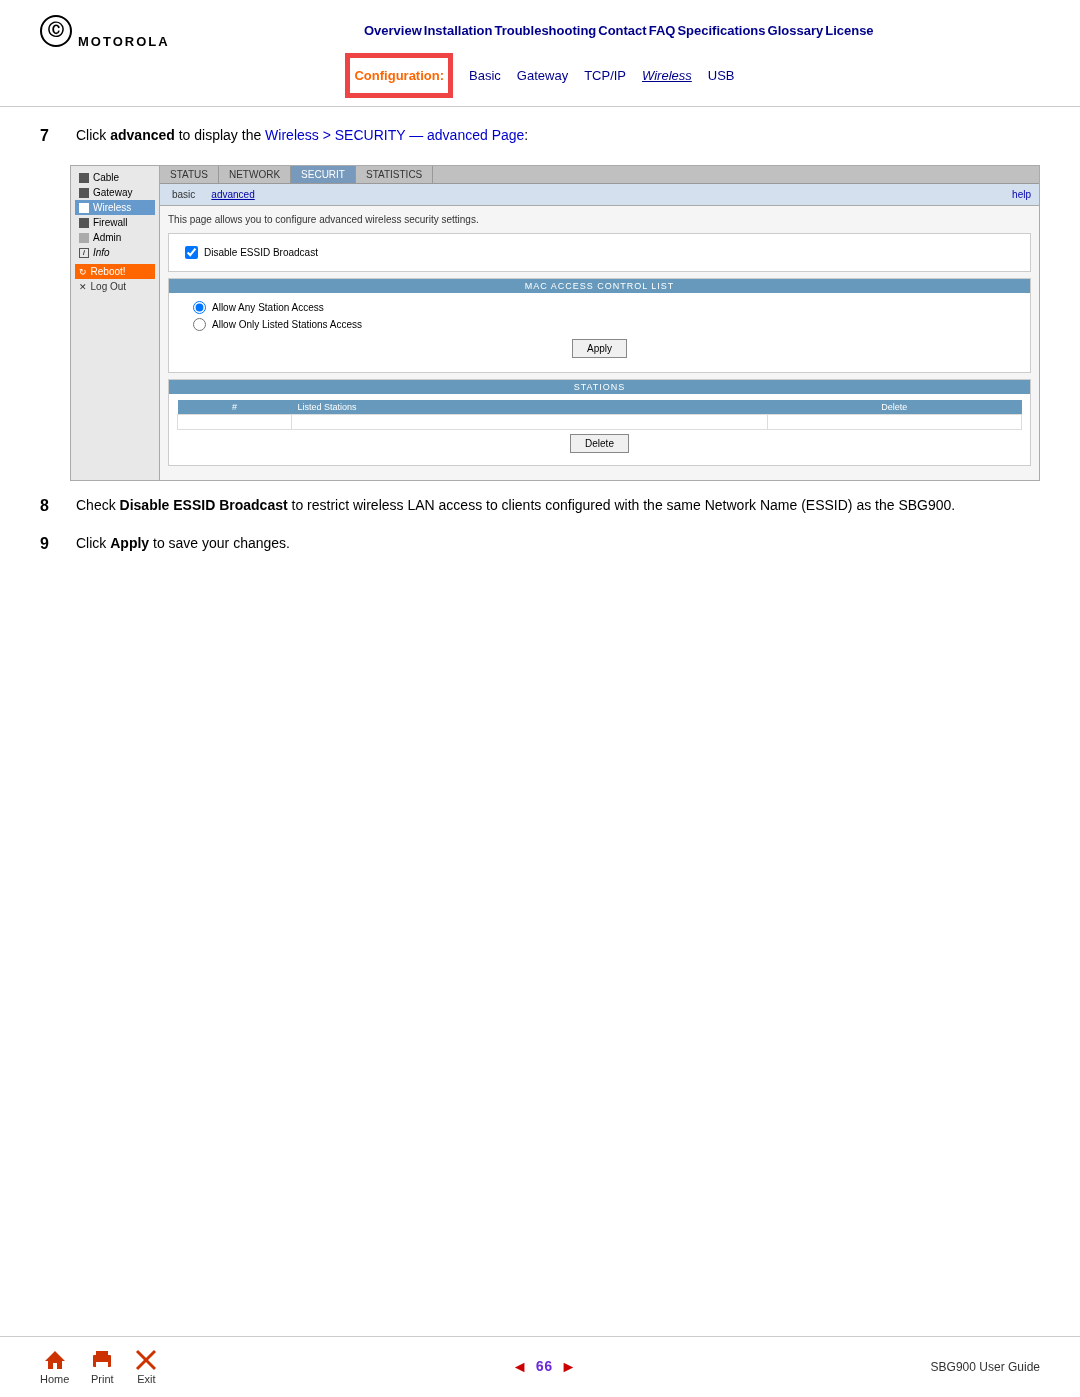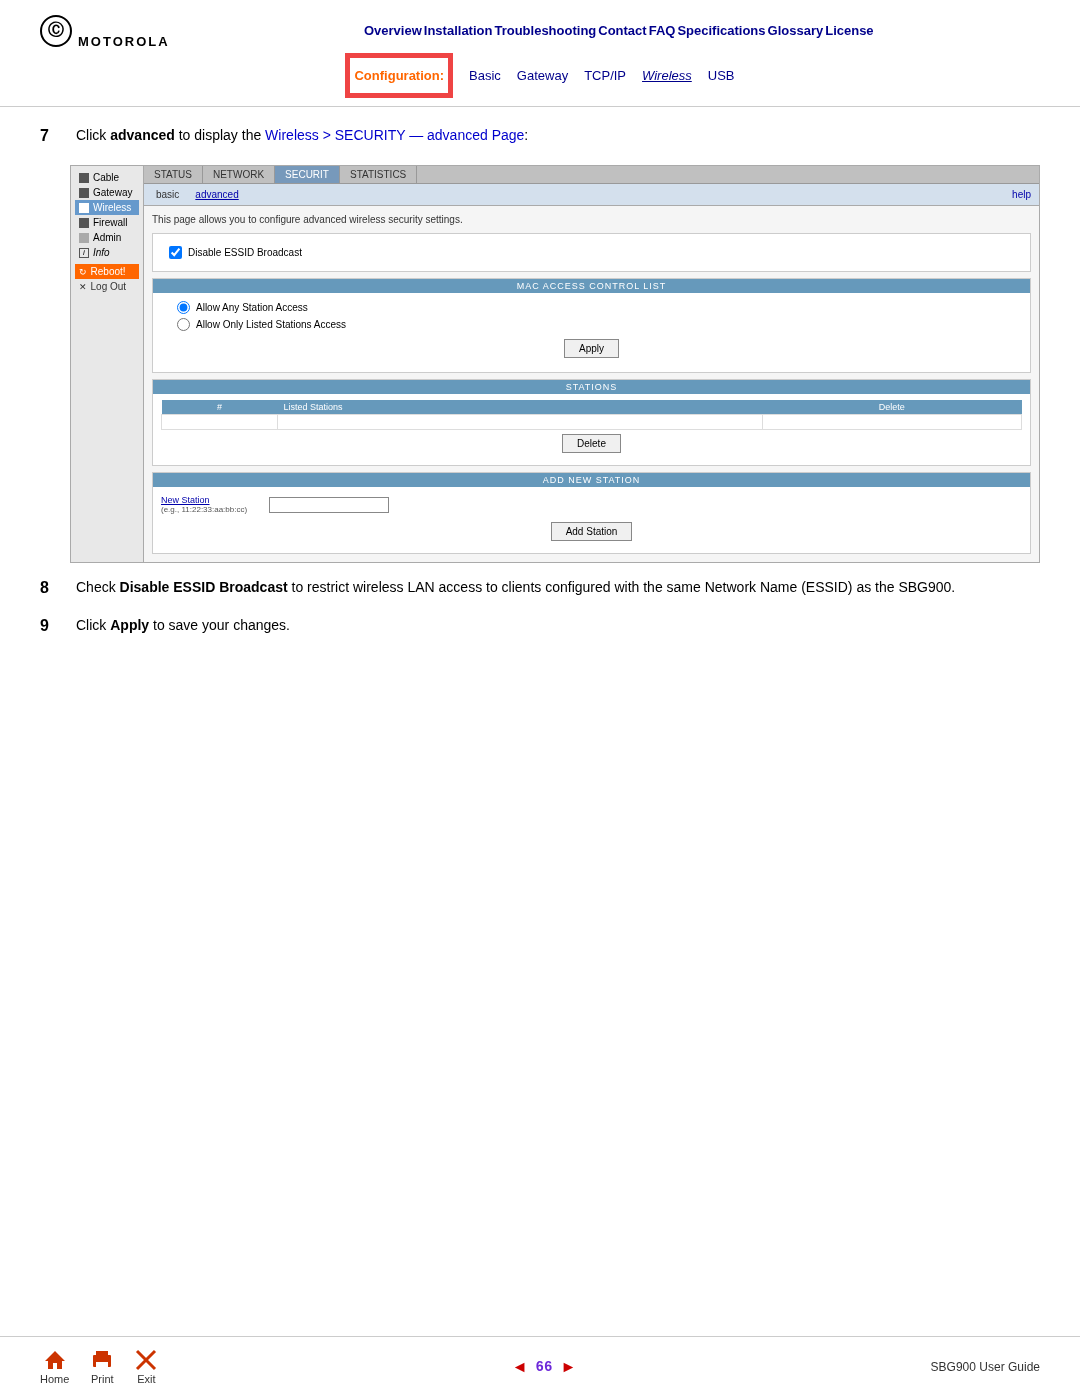--- a/index.html
+++ b/index.html
@@ -113,21 +113,21 @@
     .screenshot-wrapper {
       margin-left: 30px;
       margin-top: 8px;
       display: flex;
       gap: 0;
     }
 
     
     .sim-sidebar {
       background: #e8e8e8;
-      width: 74px;
+      width: 90px;
       border: 1px solid #aaa;
       padding: 4px;
     }
     .sim-sidebar-item {
       display: flex;
       align-items: center;
       gap: 4px;
       padding: 2px 4px;
       font-size: 10px;
       cursor: pointer;
@@ -524,33 +524,20 @@
                 <td>&nbsp;</td>
                 <td>&nbsp;</td>
               </tr>
             </tbody>
           </table>
           <div class="sim-delete-row">
             <button class="sim-button">Delete</button>
           </div>
         </div>
 
-        <div class="sim-add-section">
-          <div class="sim-add-header">ADD NEW STATION</div>
-          <div class="sim-add-row">
-            <div>
-              <div class="sim-add-label">New Station</div>
-              <div class="sim-add-example">(e.g., 11:22:33:aa:bb:cc)</div>
-            </div>
-            <input type="text" class="sim-add-input" style="">
-          </div>
-          <div class="sim-apply-row">
-            <button class="sim-button">Add Station</button>
-          </div>
-        </div>
 
       </div>
     </div>
   </div>
 
   <div class="steps-section">
     <div class="step-row">
       <div class="step-number">8</div>
       <div class="step-text">
         <span>Check </span><strong>Disable ESSID Broadcast</strong><span> to restrict wireless LAN access to clients configured with the same Network Name (ESSID) as the SBG900.</span>

